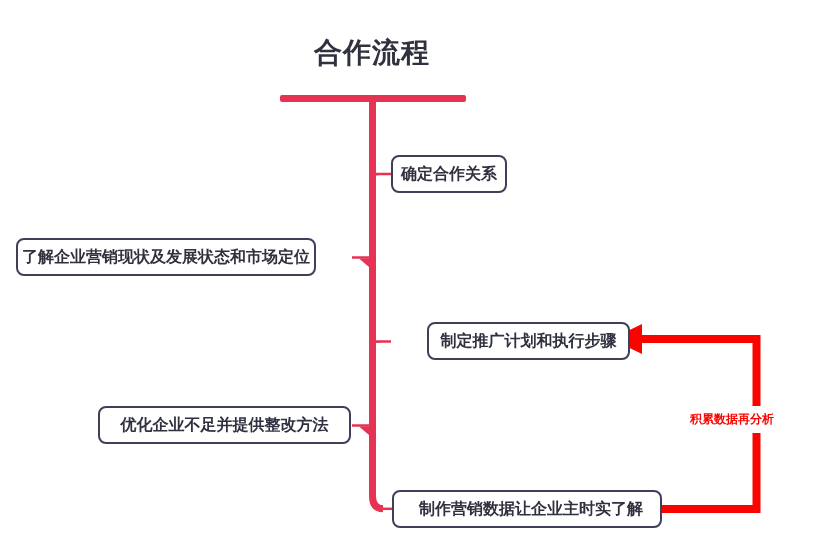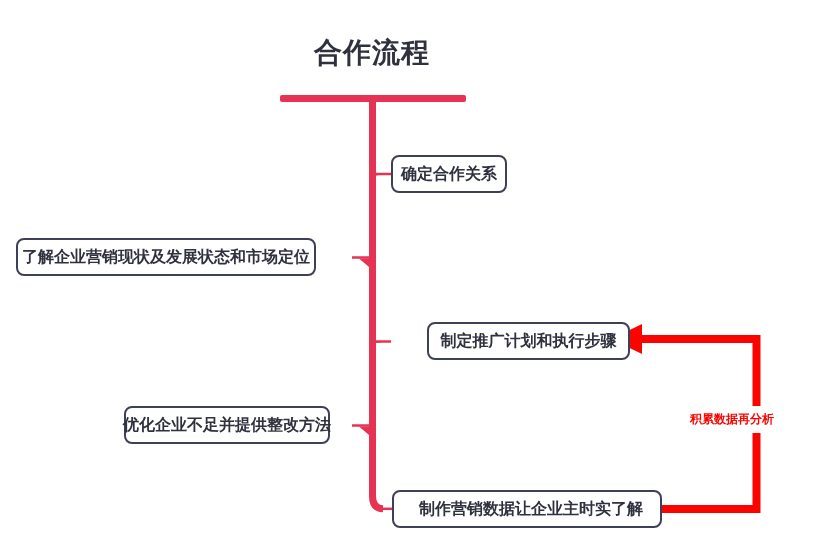--- a/index.html
+++ b/index.html
@@ -55,21 +55,21 @@
     border-radius: 8px;
     font-size: 16px;
     font-weight: bold;
     color: var(--c-text);
     white-space: nowrap;
     cursor: default;
   }
   .node-1 { left: 391px; top: 155px; width: 116px; }
   .node-2 { left: 16px;  top: 238px; width: 300px; }
   .node-3 { left: 391px; top: 322px; width: 203px; margin-left: 36px; }
-  .node-4 { left: 98px;  top: 406px; width: 206px; margin-left: 26px; }
+  .node-4 { left: 98px;  top: 406px; width: 253px; }
   .node-5 { left: 392px; top: 490px; width: 270px; padding-left: 8px; }
   .feedback-label {
     position: absolute;
     z-index: 3;
     left: 684px;
     top: 406px;
     padding: 5px 6px;
     background: #ffffff;
     color: var(--c-arrow);
     font-size: 12px;

